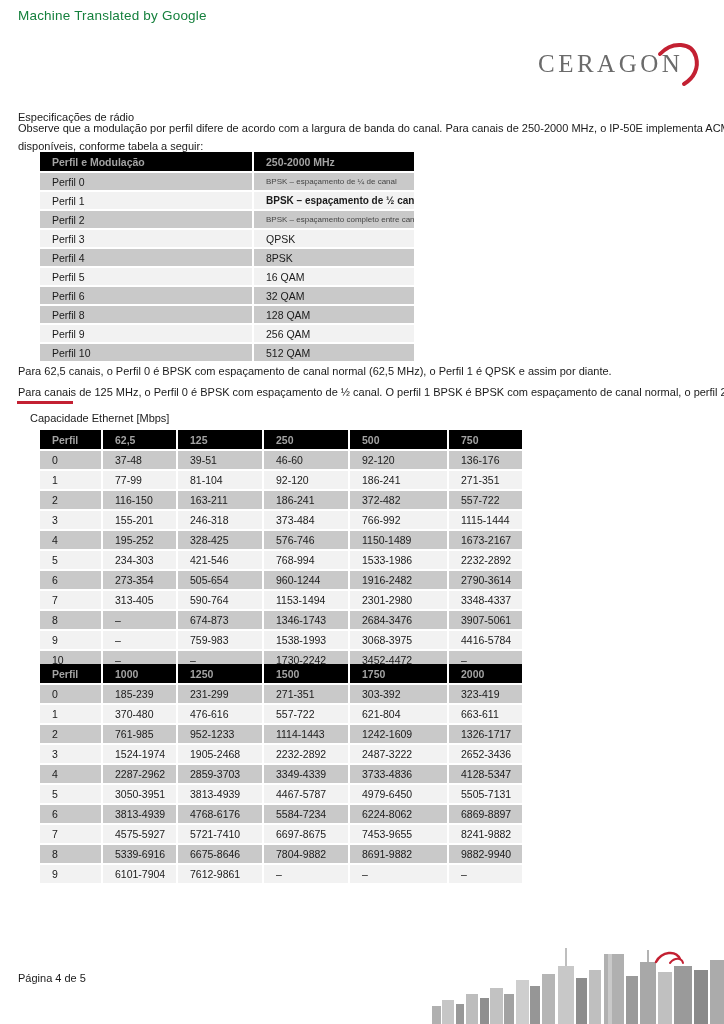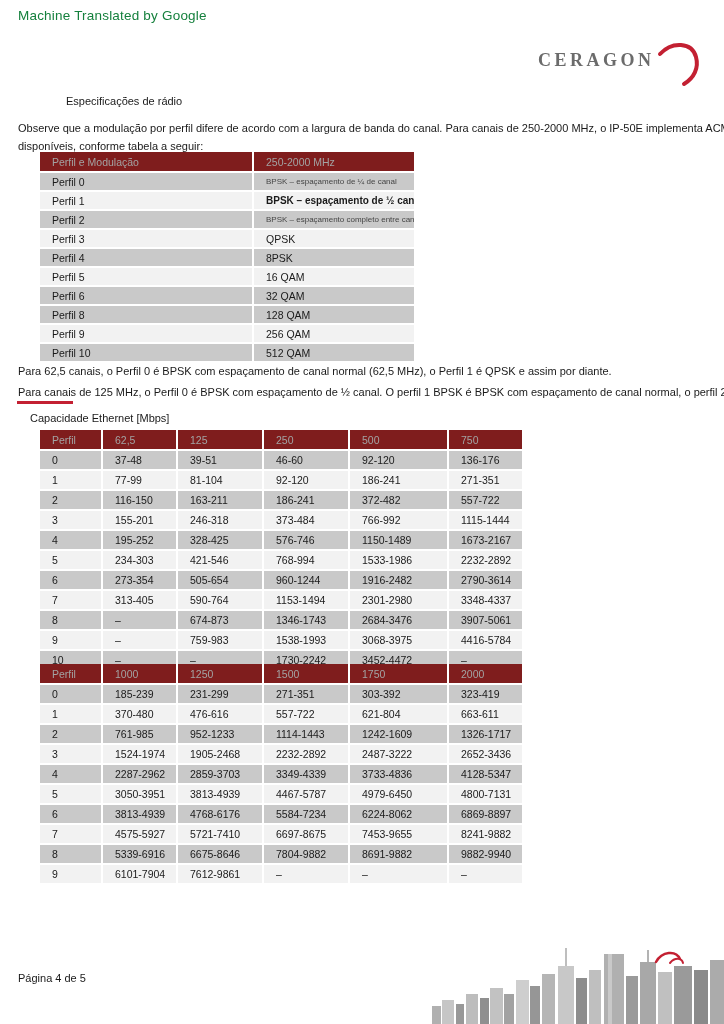--- a/index.html
+++ b/index.html
@@ -13,45 +13,45 @@
     overflow: hidden;
   }
   .banner {
     position: absolute; left: 18px; top: 8px;
     font-size: 13.5px; color: #15803d; letter-spacing: 0.2px;
   }
   .logo {
     position: absolute; left: 538px; top: 50px; width: 170px; height: 46px;
   }
   .logo-text {
-    font-size: 18px; font-weight: bold; color: #6b6b6b;
+    font-size: 25px; font-weight: normal; color: #6b6b6b;
     letter-spacing: 3.5px; font-family: "Liberation Serif", serif;
   }
   .logo-swoosh { position: absolute; right: 6px; top: -10px; }
-  .section-title { position: absolute; left: 18px; top: 95px; font-size: 11px; margin-left: 48px; }
+  .section-title { position: absolute; left: 18px; top: 111px; font-size: 11px; }
   .intro-line1 { position: absolute; left: 18px; top: 122px; font-size: 11px; white-space: nowrap; }
   .intro-line2 { position: absolute; left: 18px; top: 140px; font-size: 11px; white-space: nowrap; }
   .para1 { position: absolute; left: 18px; top: 365px; font-size: 11px; white-space: nowrap; text-align: center; }
   .para2 { position: absolute; left: 18px; top: 386px; font-size: 11px; white-space: nowrap; }
   .red-underline {
     position: absolute; left: 17px; top: 401px;
     width: 56px; height: 3px; background: #c32032;
   }
   .capacity-label { position: absolute; left: 30px; top: 412px; font-size: 11px; }
   table { border-collapse: collapse; table-layout: fixed; }
   th, td {
     border-right: 2px solid #ffffff;
     border-bottom: 2px solid #ffffff;
     text-align: left; vertical-align: middle;
     padding: 1px 4px 1px 12px;
     font-size: 10.5px;
     overflow: hidden; white-space: nowrap;
   }
   th {
-    background: #7f1d1d; color: #a3a3a3; font-weight: normal; height: 17px;
+    background: #000000; color: #a3a3a3; font-weight: bold; height: 17px;
   }
   tr.even td { background: #c9c9c9; }
   tr.odd  td { background: #f2f2f2; }
   td.small { font-size: 8px; color: #454545; }
   td.bold  { font-size: 10px; font-weight: bold; }
   .mod-table { position: absolute; left: 40px; top: 152px; width: 376px; }
   .mod-table th:nth-child(1), .mod-table td:nth-child(1) { width: 196px; }
   .mod-table td { height: 15px; }
   .cap-table { position: absolute; left: 40px; width: 458px; }
   .cap-table-1 { top: 430px; }
@@ -294,21 +294,21 @@
           <td>3349-4339</td>
           <td>3733-4836</td>
           <td>4128-5347</td>
         </tr>
         <tr class="odd">
           <td>5</td>
           <td>3050-3951</td>
           <td>3813-4939</td>
           <td>4467-5787</td>
           <td>4979-6450</td>
-          <td>4800-7131</td>
+          <td>5505-7131</td>
         </tr>
         <tr class="even">
           <td>6</td>
           <td>3813-4939</td>
           <td>4768-6176</td>
           <td>5584-7234</td>
           <td>6224-8062</td>
           <td>6869-8897</td>
         </tr>
         <tr class="odd">

